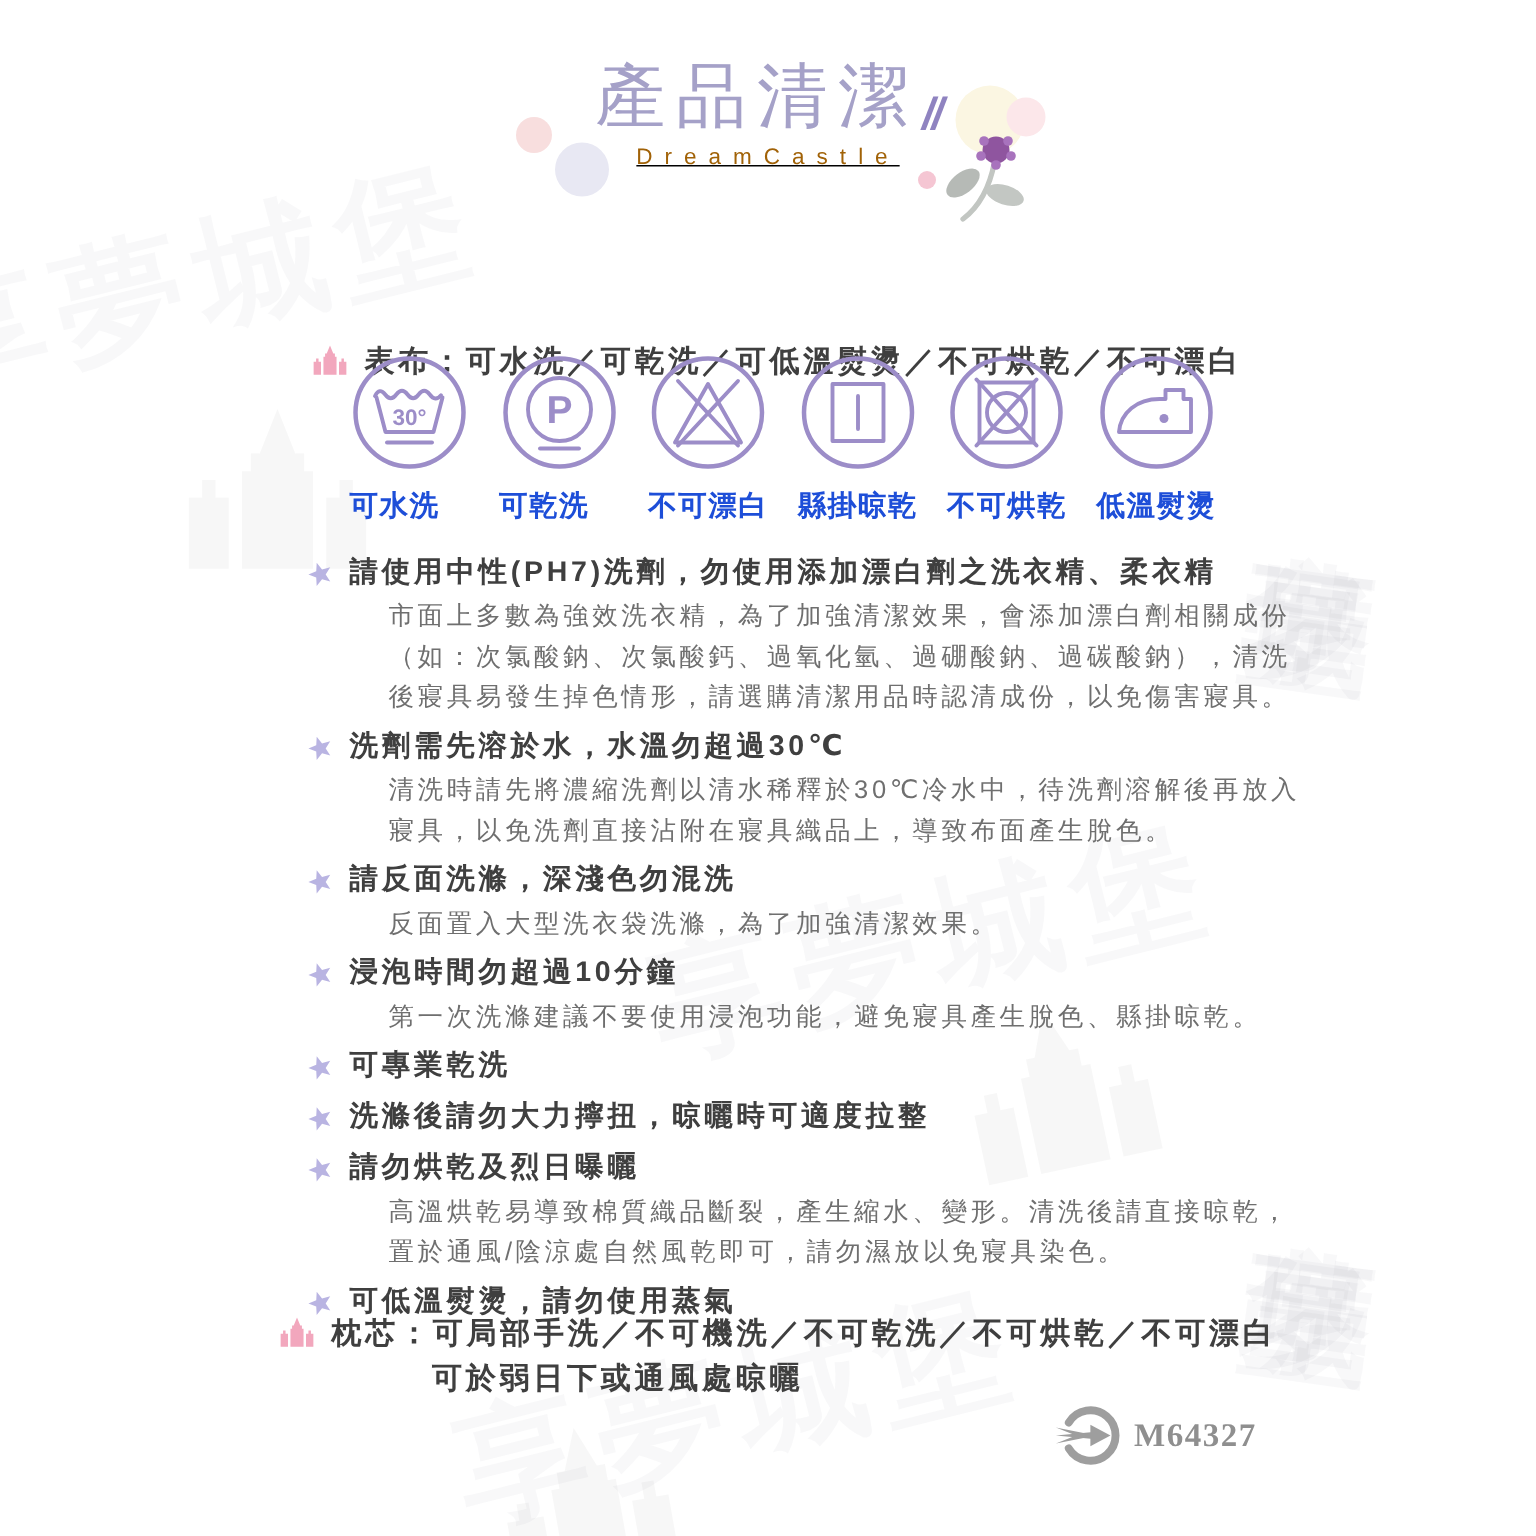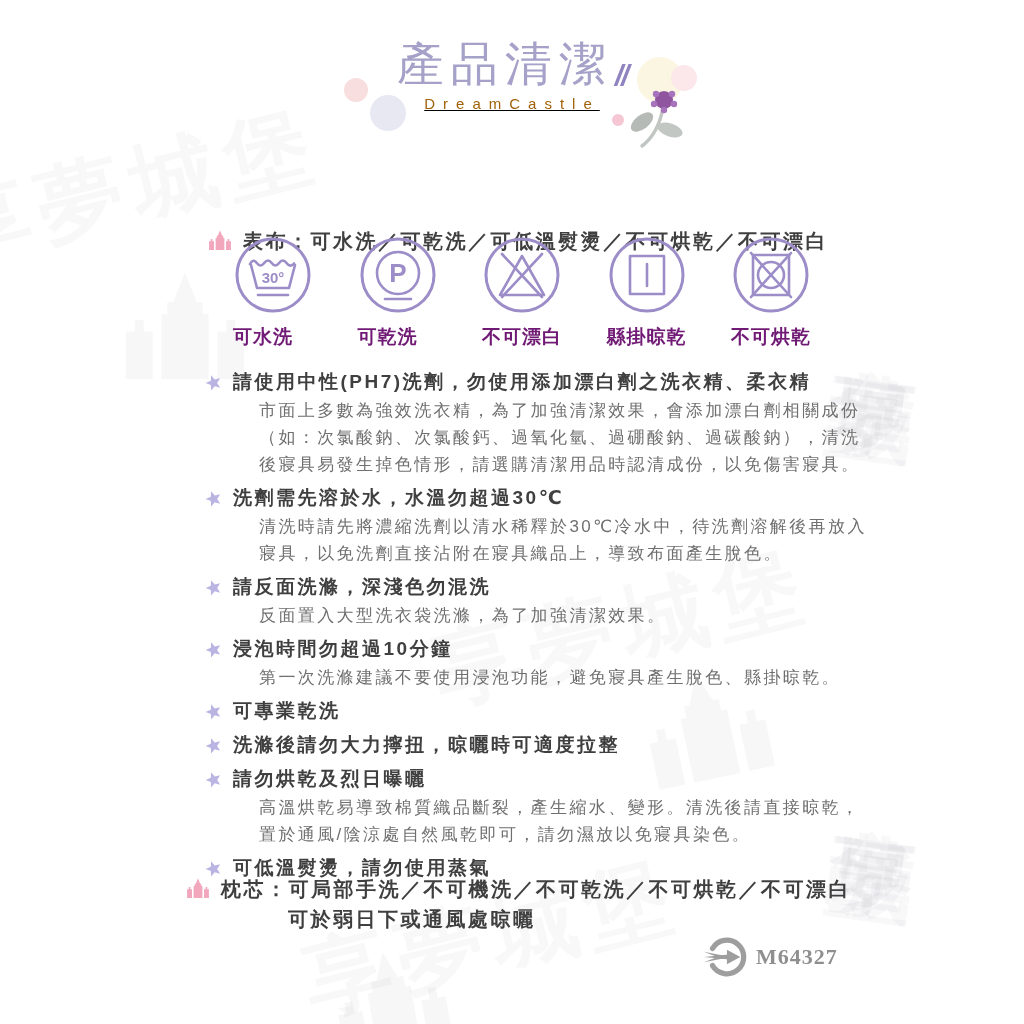--- a/index.html
+++ b/index.html
@@ -25,21 +25,21 @@
   .sec-head{position:absolute;display:flex;align-items:flex-start;}
   .castle-ico{flex:0 0 auto;margin-right:11px;margin-top:2px;}
   .sec-head-text{font-size:20px;font-weight:bold;color:#3f3f3f;letter-spacing:2.5px;line-height:30px;}
   
   .symbols-row{position:absolute;left:233px;top:235px;width:588px;display:flex;justify-content:space-between;}
   .sym{display:flex;flex-direction:column;width:90px;}
   .sym svg .st{stroke:#9c8dc8;stroke-width:3;fill:none;stroke-linecap:round;stroke-linejoin:round;}
   .sym svg .st2{stroke:#9c8dc8;stroke-width:2.6;fill:none;stroke-linecap:round;stroke-linejoin:round;}
   .sym svg text{fill:#9c8dc8;stroke:none;font-weight:bold;font-family:"Liberation Sans",sans-serif;}
   .sym svg .dot{fill:#9c8dc8;stroke:none;}
-  .sym-label{margin-top:9px;font-size:19px;font-weight:bold;color:#701a75;letter-spacing:1px;}
+  .sym-label{margin-top:9px;font-size:19px;font-weight:bold;color:#1d4ed8;letter-spacing:1px;}
   
   .tips{position:absolute;left:205px;top:368px;width:668px;}
   .tip{display:flex;margin-bottom:6px;}
   .tip-star{flex:0 0 auto;margin:6px 11px 0 0;}
   .tip-content{flex:1;}
   .tip-title{font-size:19px;font-weight:bold;color:#3f3f3f;letter-spacing:2.5px;line-height:28px;}
   .tip-body{font-size:17px;color:#6f6f6f;letter-spacing:2.4px;line-height:27px;margin-top:1px;margin-left:26px;}
   .tip-body:empty{display:none;}
   
   .pillow-head{left:186px;top:874px;width:720px;}
@@ -140,20 +140,28 @@
     <div class="sym">
       <svg width="80" height="80" viewBox="0 0 80 80">
         <circle class="st" cx="40" cy="40" r="36"></circle>
         <rect class="st2" x="22" y="20" width="36" height="40"></rect>
         <circle class="st2" cx="40" cy="40" r="13"></circle>
         <line class="st2" x1="20" y1="18" x2="60" y2="62"></line>
         <line class="st2" x1="60" y1="18" x2="20" y2="62"></line>
       </svg>
       <div class="sym-label">不可烘乾</div>
     </div>
+    <div class="sym">
+      <svg width="80" height="80" viewBox="0 0 80 80">
+        <circle class="st" cx="40" cy="40" r="36"></circle>
+        <path class="st2" d="M15 53 C16 40 27 31 42 31 L46 31 L46 25 L58 25 L58 31 L63 31 L63 53 Z"></path>
+        <circle class="dot" cx="45" cy="44" r="3"></circle>
+      </svg>
+      <div class="sym-label">低溫熨燙</div>
+    </div>
   </div>
 
   <div class="tips">
 
     <div class="tip">
       <svg class="tip-star" width="17" height="17" viewBox="0 0 20 20">
           <polygon fill="#b9b4e2" points="10,1 12.4,7.2 19,7.6 13.9,11.8 15.6,18.2 10,14.6 4.4,18.2 6.1,11.8 1,7.6 7.6,7.2" transform="rotate(-18 10 10)"></polygon>
         </svg>
       <div class="tip-content">
         <div class="tip-title">請使用中性(PH7)洗劑，勿使用添加漂白劑之洗衣精、柔衣精</div>

